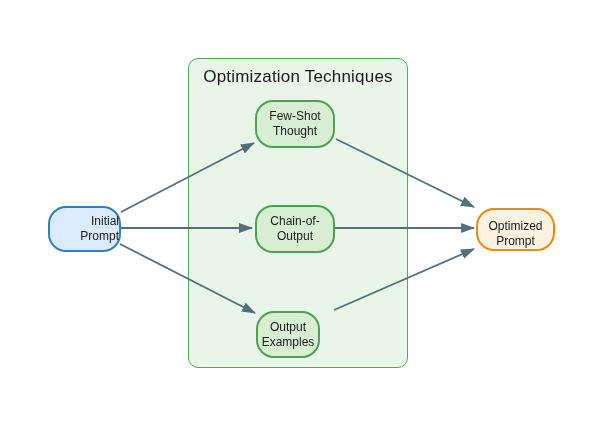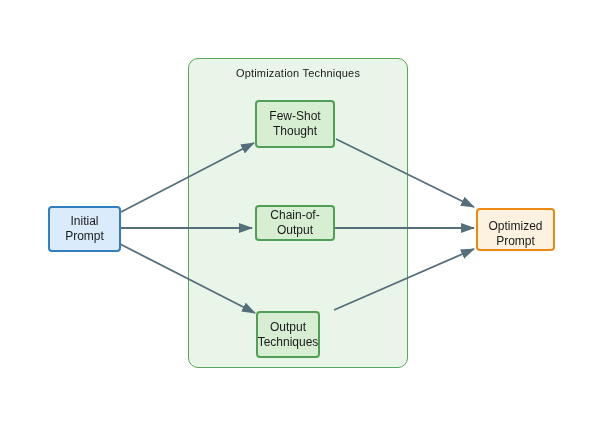--- a/index.html
+++ b/index.html
@@ -26,40 +26,40 @@
     position:absolute;
     left:188px;top:58px;width:220px;height:310px;
     background:var(--container-fill);
     border:1.5px solid var(--container-border);
     border-radius:10px;
     box-sizing:border-box;
   }
   .group-title{
     margin-top:8px;
     text-align:center;
-    font-size:11px;
+    font-size:17px;
     color:var(--text);
     letter-spacing:0.2px;
   }
   svg.edge-layer{
     position:absolute;left:0;top:0;
     pointer-events:none;
   }
   svg.edge-layer line{
     stroke:var(--edge);
     stroke-width:1.8;
   }
   .node{
     position:absolute;
     box-sizing:border-box;
     display:flex;
     flex-direction:column;
     align-items:center;
     justify-content:center;
-    border-radius:4px;
+    border-radius:18px;
     font-size:12px;
     line-height:15px;
     color:var(--text);
     text-align:center;
   }
   .node.green{background:var(--green-fill);border:2px solid var(--green-border);}
   .node.blue{background:var(--blue-fill);border:2px solid var(--blue-border);}
   .node.orange{background:var(--orange-fill);border:2px solid var(--orange-border);}
   .node span{display:block;}
 </style>
@@ -79,38 +79,38 @@
       </marker>
     </defs>
     <line x1="121" y1="212" x2="254" y2="143" marker-end="url(#arrowhead)"></line>
     <line x1="121" y1="228" x2="252" y2="228" marker-end="url(#arrowhead)"></line>
     <line x1="120" y1="244" x2="255" y2="313" marker-end="url(#arrowhead)"></line>
     <line x1="336" y1="139" x2="474" y2="207" marker-end="url(#arrowhead)"></line>
     <line x1="335" y1="228" x2="474" y2="228" marker-end="url(#arrowhead)"></line>
     <line x1="334" y1="310" x2="474" y2="249" marker-end="url(#arrowhead)"></line>
   </svg>
 
-  <div class="node blue" style="left:48px;top:206px;width:73px;height:46px;">
+  <div class="node blue" style="left:48px;top:206px;width:73px;height:46px;align-items:flex-end;">
     <span>Initial</span>
     <span>Prompt</span>
   </div>
 
   <div class="node green" style="left:255px;top:100px;width:80px;height:48px;">
     <span>Few-Shot</span>
     <span>Thought</span>
   </div>
 
-  <div class="node green" style="left:255px;top:205px;width:80px;height:36px;">
+  <div class="node green" style="left:255px;top:205px;width:80px;height:48px;">
     <span>Chain-of-</span>
     <span>Output</span>
   </div>
 
   <div class="node green" style="left:256px;top:311px;width:64px;height:47px;">
     <span>Output</span>
-    <span>Techniques</span>
+    <span>Examples</span>
   </div>
 
   <div class="node orange" style="left:476px;top:208px;width:79px;height:43px;justify-content:flex-end;">
     <span>Optimized</span>
     <span>Prompt</span>
   </div>
 
 </div>
 
 </body></html>

